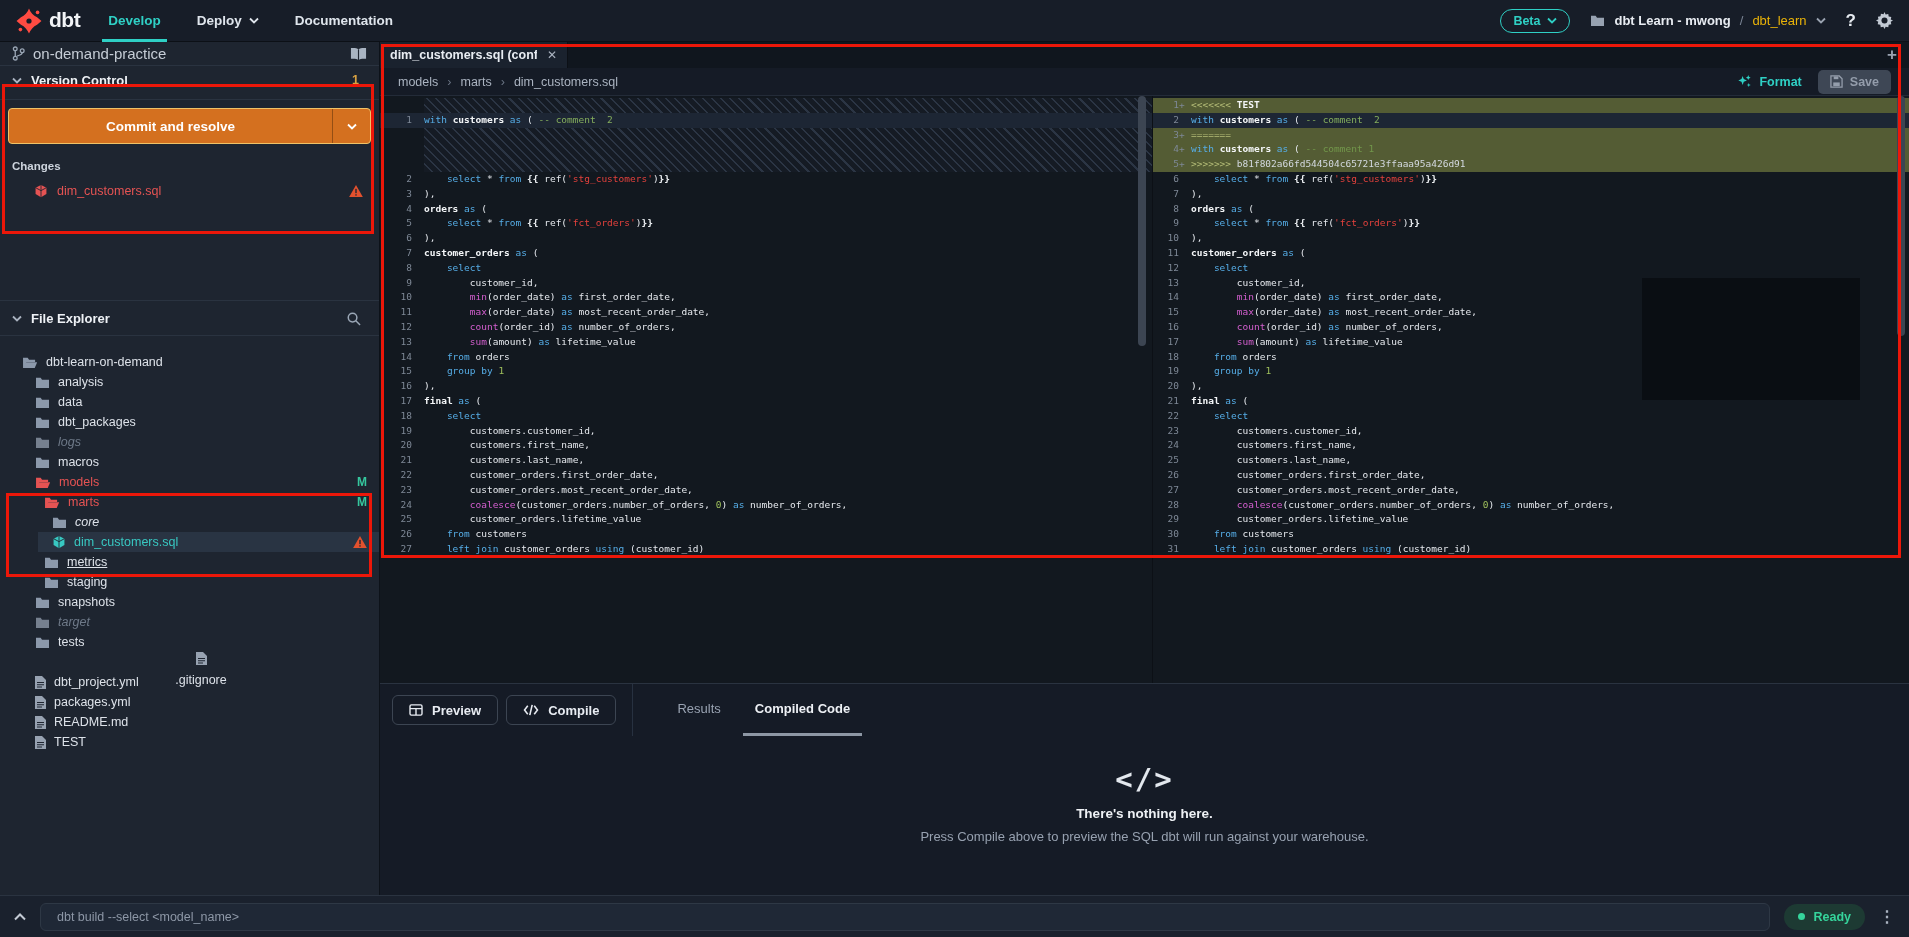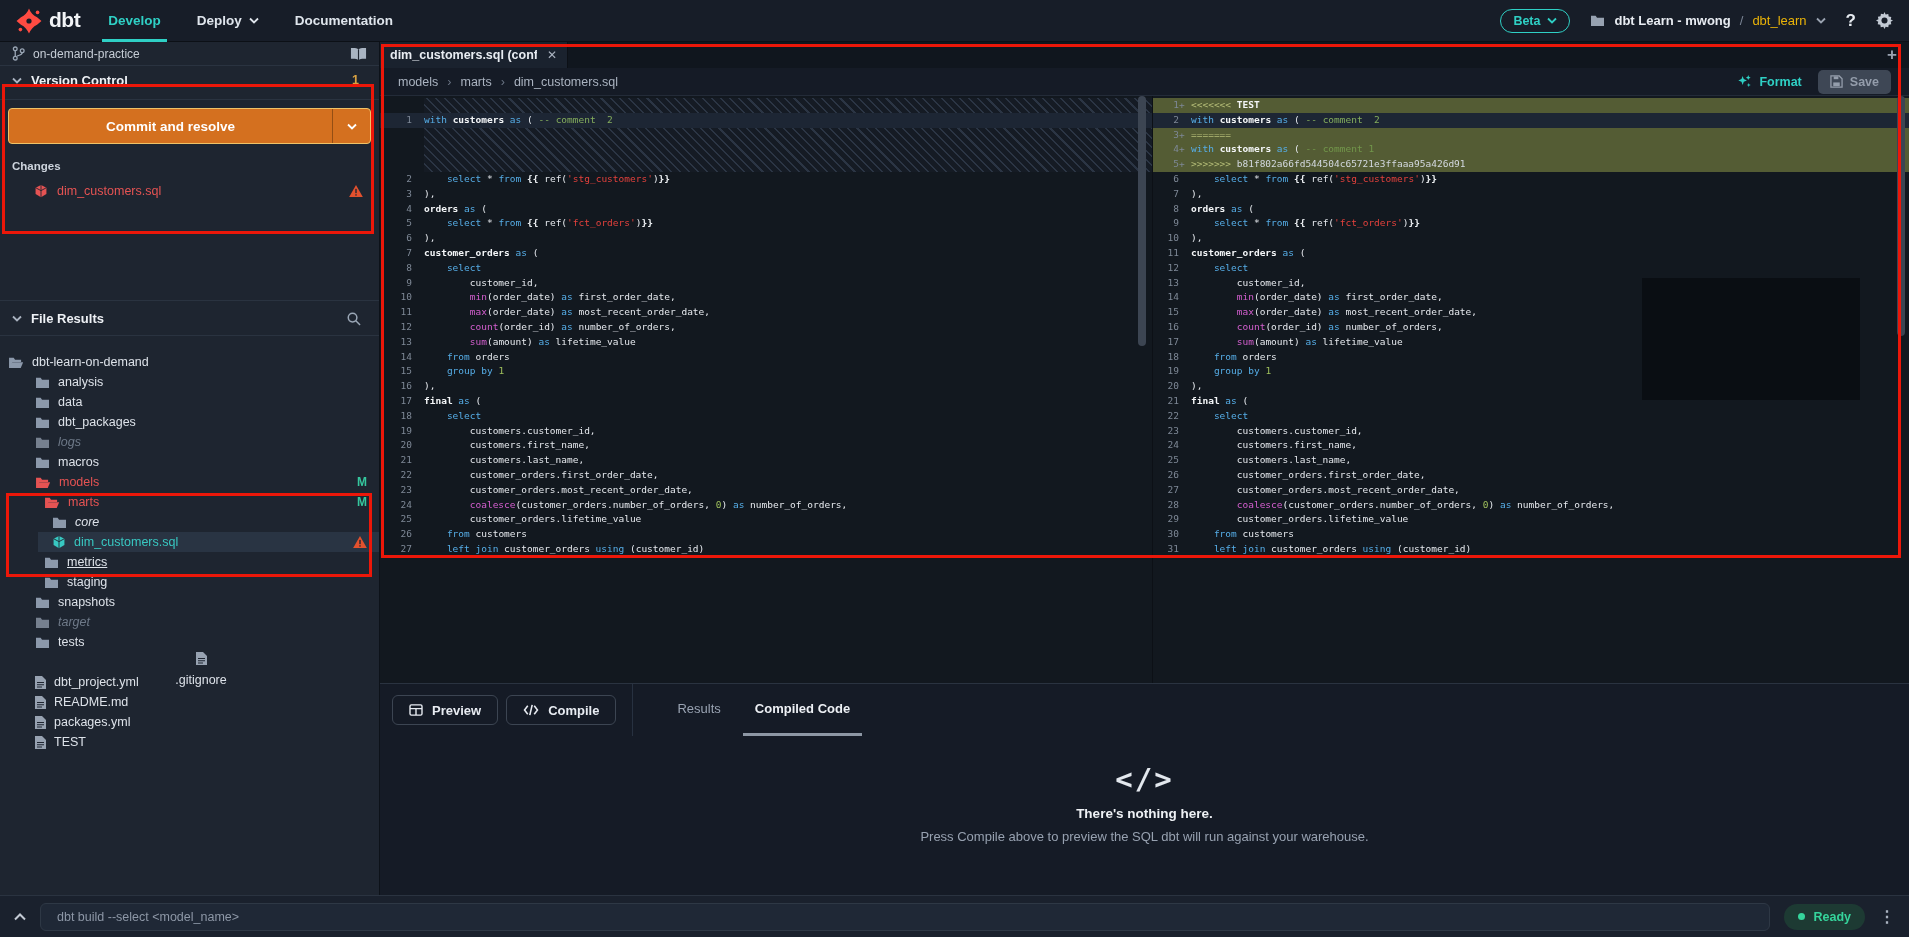--- a/index.html
+++ b/index.html
@@ -22,21 +22,21 @@
   .project .penv { color:#eab308; }
   .help-q { font-size:17px; font-weight:bold; color:#e8ecf2; }
 
   
   .app-row { display:flex; height:853px; }
   .sidebar { width:380px; background:#1e2530; border-right:1px solid #0d1219; font-size:13px; flex:none; }
   .main-col { flex:1; display:flex; flex-direction:column; min-width:0; }
 
   
   .branch-row { height:24px; display:flex; align-items:center; gap:8px; padding:0 12px; border-bottom:1px solid #2a3340; }
-  .branch-row .bname { font-size:12px; color:#c6cdd6; }
+  .branch-row .bname { font-size:15px; color:#c6cdd6; }
   .branch-row .book { margin-left:auto; }
   .sec-header { height:28px; display:flex; align-items:center; gap:9px; padding:0 12px; }
   .sec-header .title { font-weight:bold; font-size:13px; color:#eef1f5; }
   .vc-header { }
   .vc-badge { margin-left:auto; margin-right:8px; color:#d9a242; font-size:12.5px; font-weight:bold; }
   .divider { border-top:1px solid #2a3340; margin-top:5px; }
   .commit-btn { margin:8px 8px 0; height:36px; background:#d4701f; border:1px solid #efc267; border-radius:4px; display:flex; align-items:stretch; cursor:pointer; }
   .commit-btn .lbl { flex:1; display:flex; align-items:center; justify-content:center; font-size:13.5px; font-weight:bold; color:#ffffff; }
   .commit-btn .chev-seg { width:38px; border-left:1px solid rgba(30,15,0,.35); display:flex; align-items:center; justify-content:center; }
   .changes-label { margin:16px 12px 0; font-size:11.5px; font-weight:bold; color:#cdd4dd; height:14px; }
@@ -245,31 +245,31 @@
         </span>
     </div>
 
     <div class="fe-sep"></div>
     <div class="sec-header fe-header">
       <span class="icon">
           <svg width="10" height="7" viewBox="0 0 10 7">
             <path d="M1 1.5l4 4 4-4" stroke="#aab3c0" stroke-width="1.8" fill="none"></path>
           </svg>
         </span>
-      <span class="title">File Results</span>
+      <span class="title">File Explorer</span>
       <span class="icon search">
           <svg width="15" height="15" viewBox="0 0 16 16">
             <circle cx="7" cy="7" r="4.6" stroke="#9aa6b5" stroke-width="1.6" fill="none"></circle>
             <path d="M10.5 10.5L15 15" stroke="#9aa6b5" stroke-width="1.6"></path>
           </svg>
         </span>
     </div>
     <div class="fe-divider"></div>
     <div class="tree">
-        <div class="tree-row v-normal" style="padding-left: 8px;">
+        <div class="tree-row v-normal" style="padding-left: 22px;">
           <span class="icon">
             <svg width="16" height="13" viewBox="0 0 17 14">
               <path d="M1 2h5l1.5 2H14v2.5H4.5L2.6 13H1z" fill="#8c99ab"></path>
               <path d="M3.6 6.8H16.2L13.6 13H1.9z" fill="#8c99ab"></path>
             </svg>
           </span>
           <span class="tlabel">dbt-learn-on-demand</span>
         </div>
         <div class="tree-row v-normal" style="padding-left: 35px;">
           <span class="icon">
@@ -413,30 +413,30 @@
           </span>
           <span class="tlabel">dbt_project.yml</span>
         </div>
         <div class="tree-row v-normal" style="padding-left: 35px;">
           <span class="icon">
             <svg width="11" height="13" viewBox="0 0 11 13">
               <path d="M0 0h7l4 4v9H0z" fill="#97a2b1"></path>
               <path d="M2 6h7v1H2zm0 2.2h7v1H2zm0 2.2h5v1H2z" fill="#1e2530"></path>
             </svg>
           </span>
-          <span class="tlabel">README.md</span>
+          <span class="tlabel">packages.yml</span>
         </div>
         <div class="tree-row v-normal" style="padding-left: 35px;">
           <span class="icon">
             <svg width="11" height="13" viewBox="0 0 11 13">
               <path d="M0 0h7l4 4v9H0z" fill="#97a2b1"></path>
               <path d="M2 6h7v1H2zm0 2.2h7v1H2zm0 2.2h5v1H2z" fill="#1e2530"></path>
             </svg>
           </span>
-          <span class="tlabel">packages.yml</span>
+          <span class="tlabel">README.md</span>
         </div>
         <div class="tree-row v-normal" style="padding-left: 35px;">
           <span class="icon">
             <svg width="11" height="13" viewBox="0 0 11 13">
               <path d="M0 0h7l4 4v9H0z" fill="#97a2b1"></path>
               <path d="M2 6h7v1H2zm0 2.2h7v1H2zm0 2.2h5v1H2z" fill="#1e2530"></path>
             </svg>
           </span>
           <span class="tlabel">TEST</span>
         </div>

